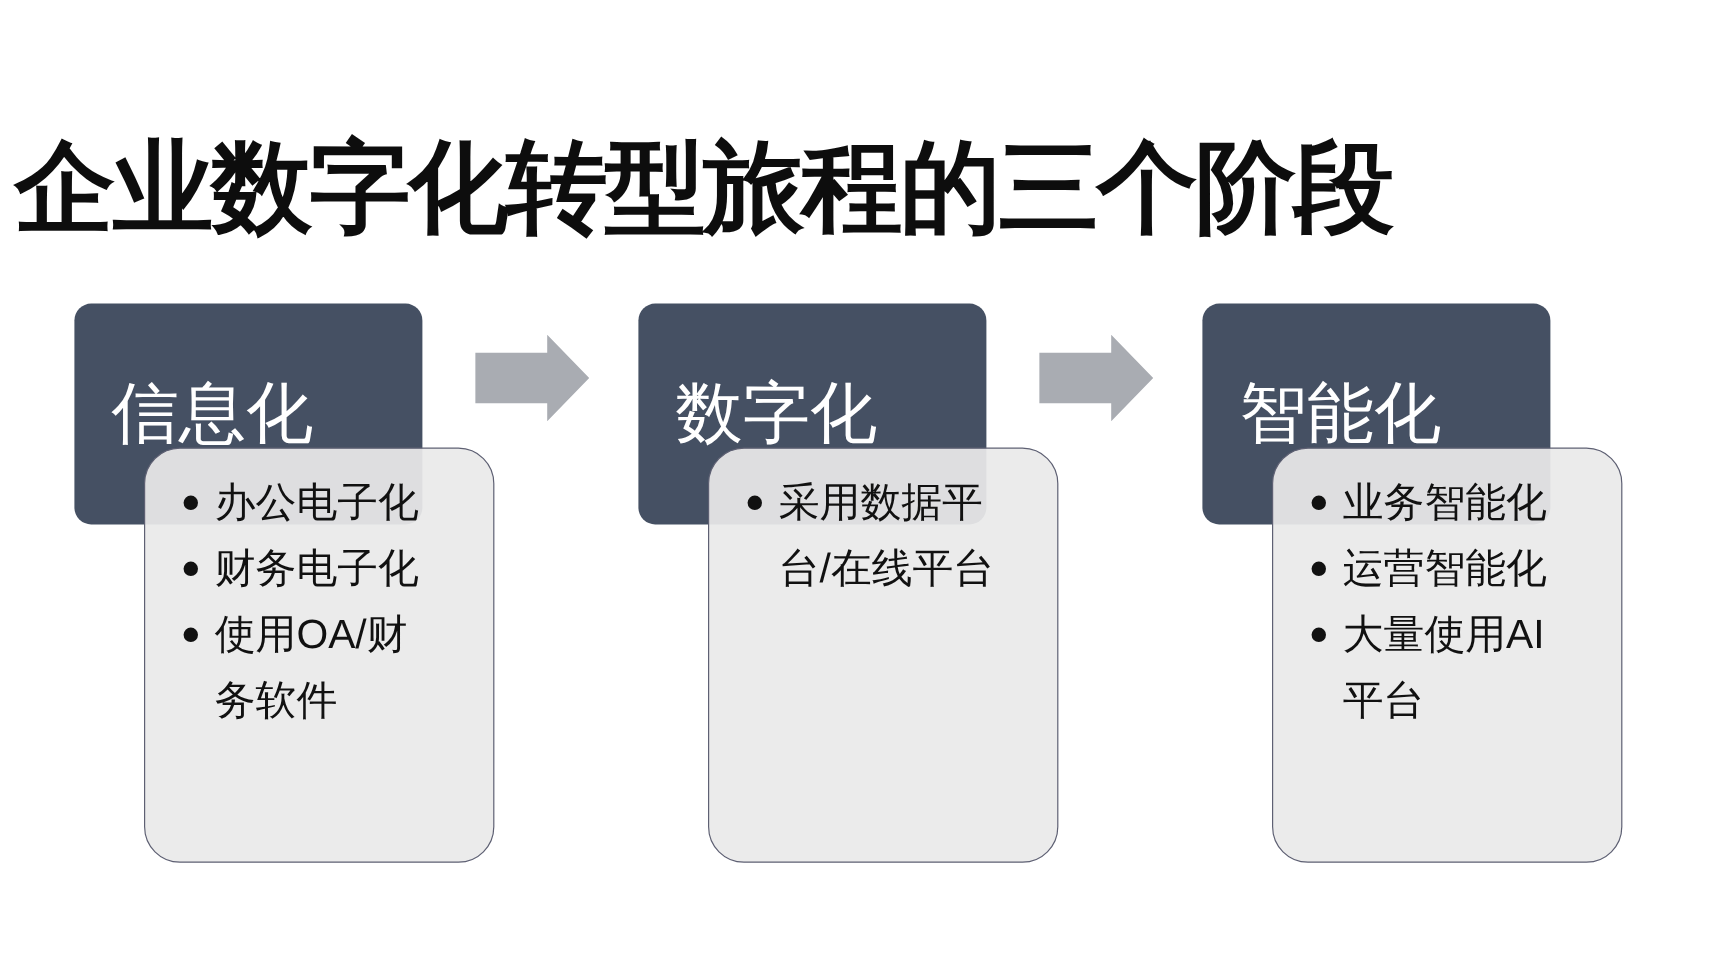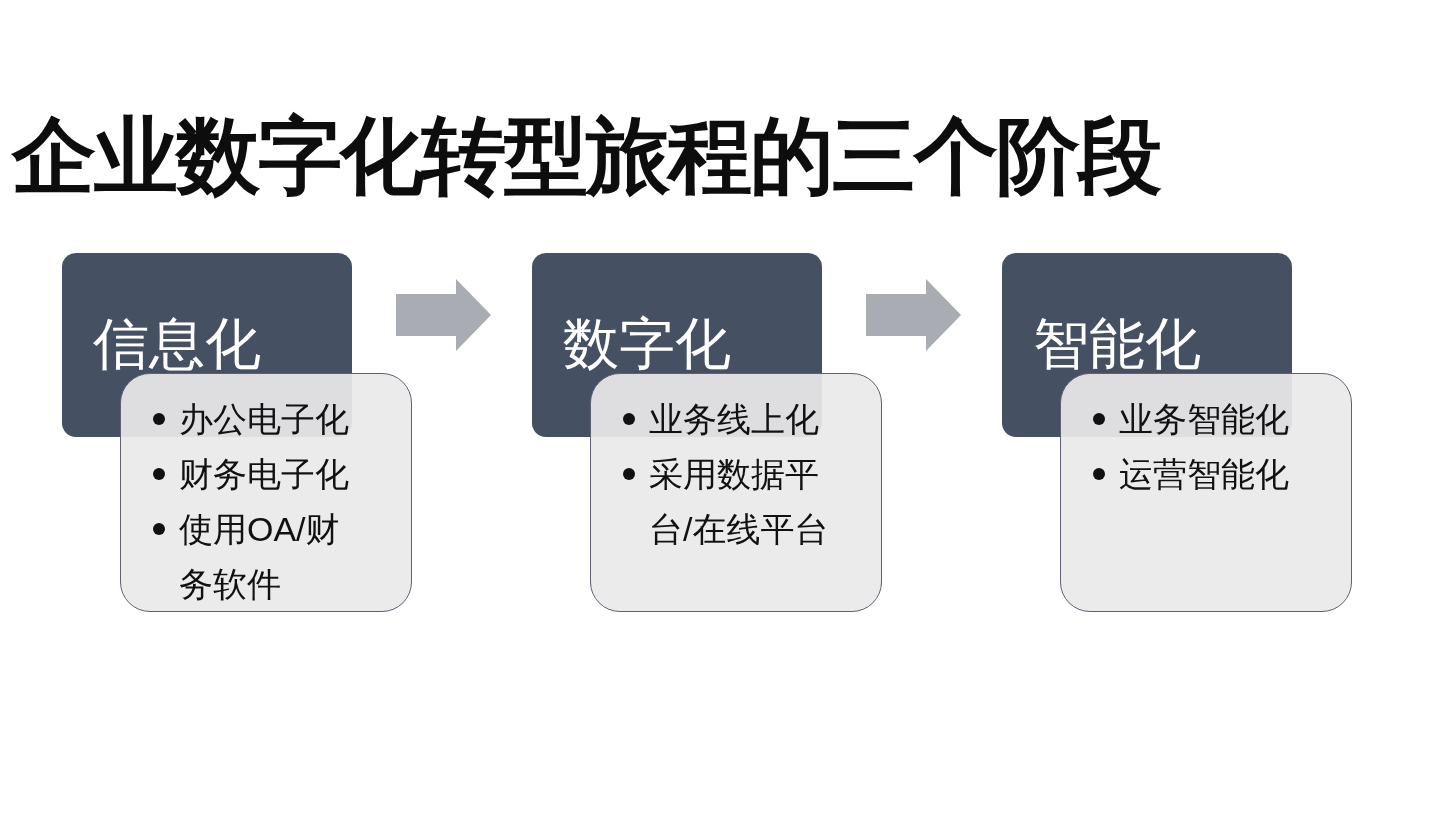--- a/index.html
+++ b/index.html
@@ -43,21 +43,21 @@
     font-weight: 400;
     color: #ffffff;
     line-height: 1.15;
     white-space: nowrap;
     margin-top: 35px;
   }
 
   .stage-card {
     position: absolute;
     top: 373px;
-    width: 292px; height: 239px;
+    width: 292px; height: 346px;
     background: rgba(233, 233, 234, 0.93);
     border: 1.5px solid #5e6073;
     border-radius: 30px;
     z-index: 2;
     box-sizing: border-box;
   }
   .bullet-list {
     margin: 0;
     padding: 18px 42px 0 30px;
     list-style: none;
@@ -131,38 +131,38 @@
       <polygon points="0,15 60,15 60,0 95,36 60,72 60,57 0,57"></polygon>
     </svg>
   </div>
 
   <div class="stage-group pos-1">
     <div class="stage-box">
       <span class="stage-label">数字化</span>
     </div>
     <div class="stage-card">
       <ul class="bullet-list">
-        <li class="bullet-item">业务线上化</li>
         <li class="bullet-item">采用数据平台/在线平台</li>
       </ul>
     </div>
   </div>
 
   <div class="arrow arrow-1">
     <svg viewBox="0 0 95 72" xmlns="http://www.w3.org/2000/svg">
       <polygon points="0,15 60,15 60,0 95,36 60,72 60,57 0,57"></polygon>
     </svg>
   </div>
 
   <div class="stage-group pos-2">
     <div class="stage-box">
       <span class="stage-label">智能化</span>
     </div>
     <div class="stage-card">
       <ul class="bullet-list">
         <li class="bullet-item">业务智能化</li>
         <li class="bullet-item">运营智能化</li>
+        <li class="bullet-item">大量使用AI平台</li>
       </ul>
     </div>
   </div>
 
 
 </div>
 
 </body></html>

